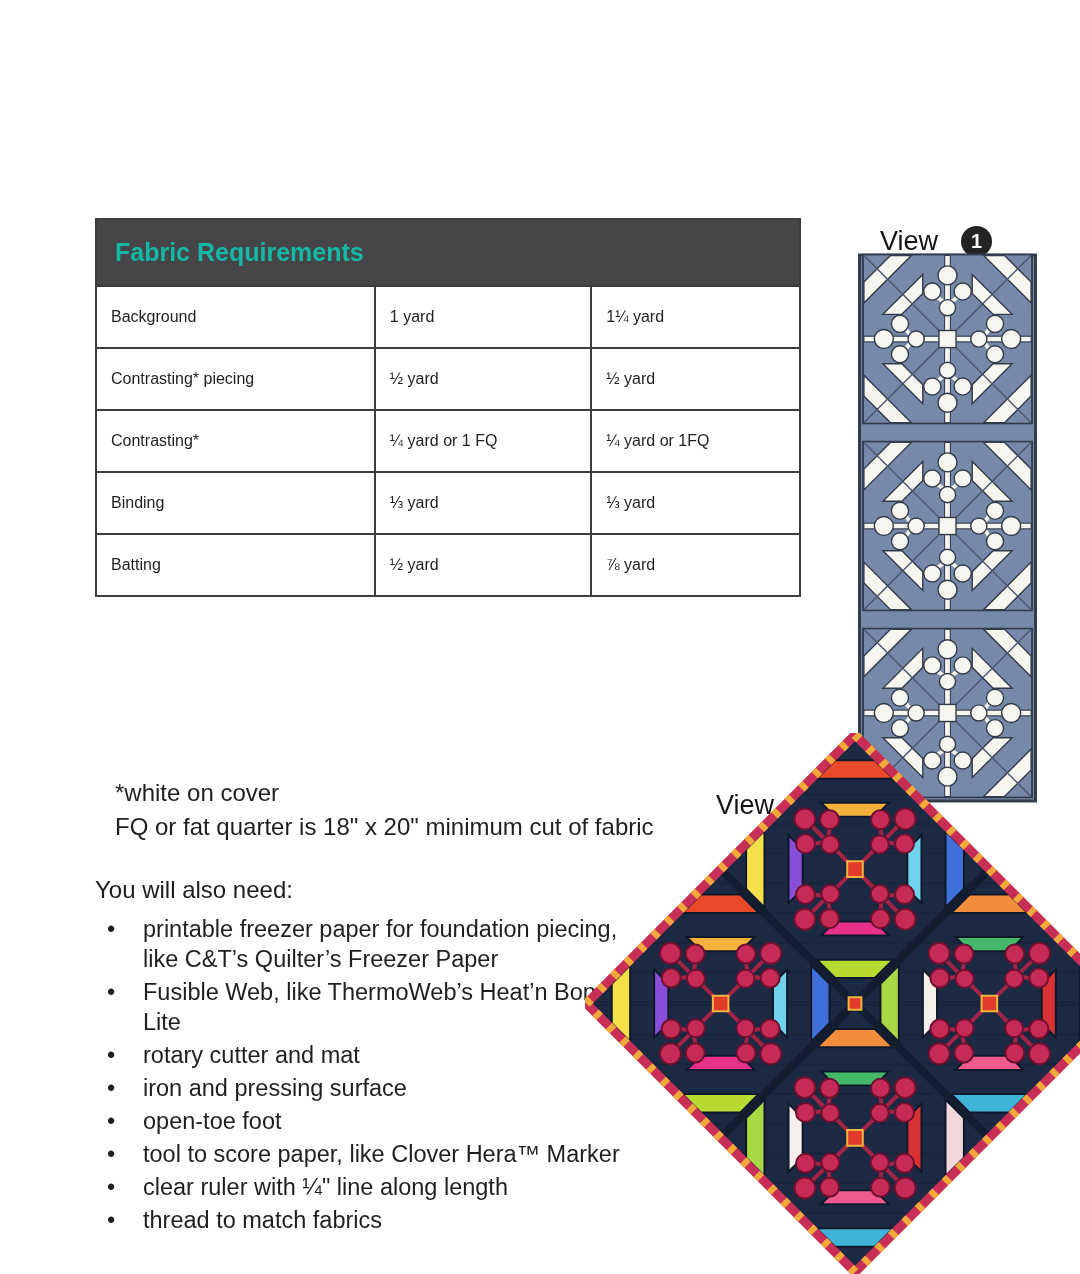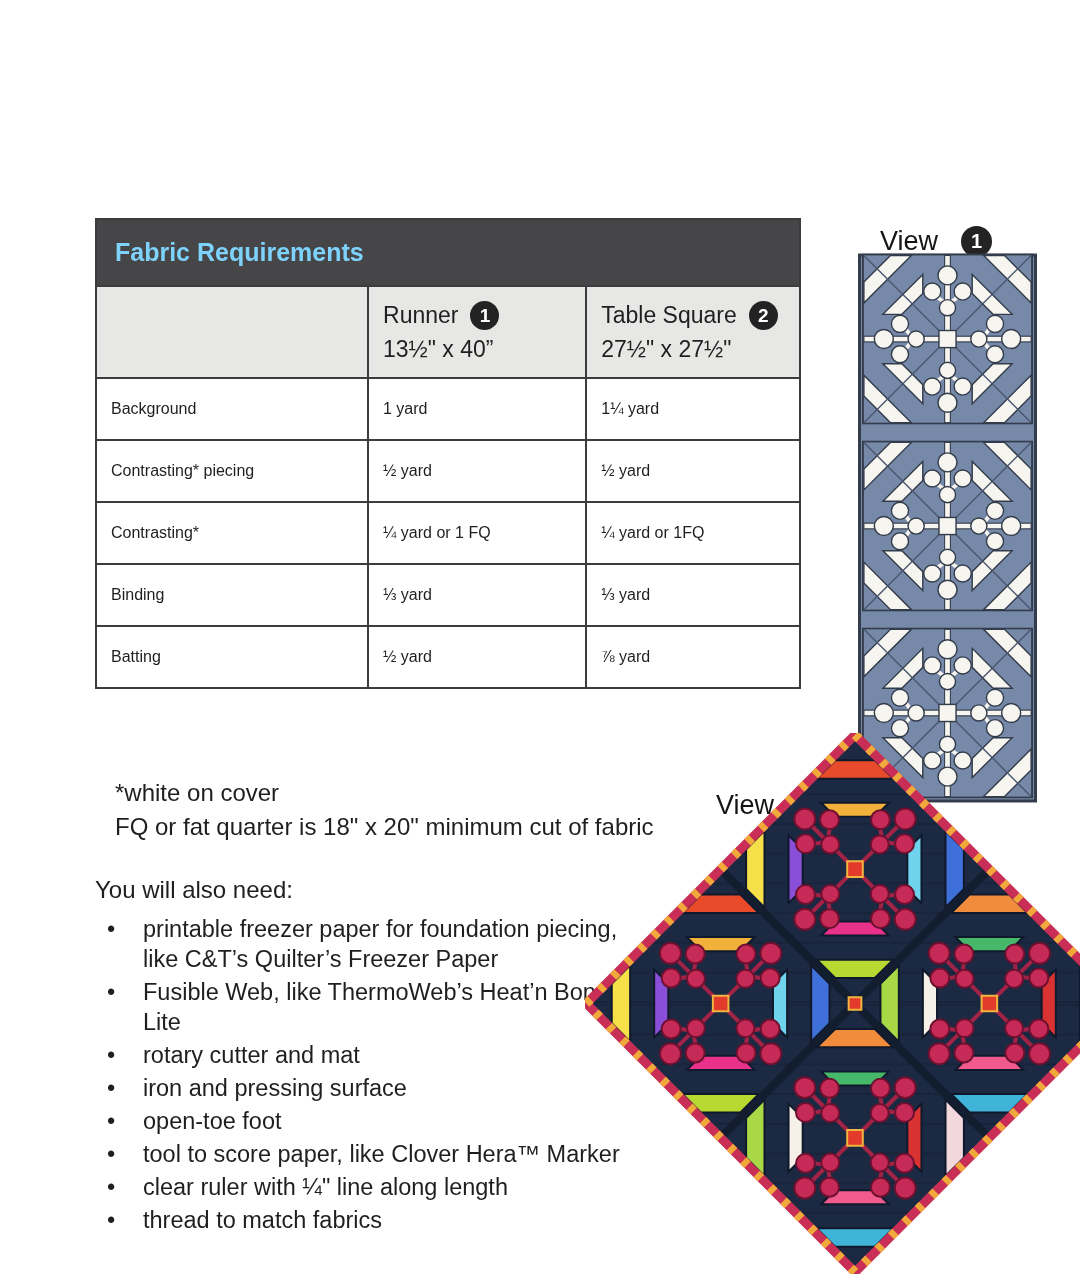--- a/index.html
+++ b/index.html
@@ -7,21 +7,21 @@
         font-family:"Liberation Sans",sans-serif;color:#1f1f1f;}
   
   .band{position:absolute;left:0;top:0;width:1080px;height:195px;background:#62c5ef;}
   .title{position:absolute;left:70px;top:46px;margin:0;font-family:"DejaVu Serif",serif;
          font-style:italic;font-weight:400;font-size:56px;color:#2e3338;letter-spacing:1px;}
   .subtitle{position:absolute;left:84px;top:126px;font-size:26px;font-weight:500;color:#2e3338;}
   .tagline{position:absolute;left:84px;top:160px;font-size:20px;color:#2e3338;}
   
   table.fab{position:absolute;left:95px;top:218px;width:706px;border-collapse:collapse;}
   table.fab th,table.fab td{border:2px solid #3c3c3e;}
-  .ttl{background:#464648;color:#7dd3fc;font-size:25px;font-weight:600;text-align:left;
+  .ttl{background:#464648;color:#14b8a6;font-size:25px;font-weight:600;text-align:left;
        padding:18px 0 18px 18px;}
   .colhead th{background:#e7e7e6;font-weight:400;text-align:left;vertical-align:middle;
               padding:10px 0 10px 14px;height:70px;font-size:23px;}
   .col-label-line{display:flex;align-items:center;gap:12px;margin-bottom:6px;}
   table.fab td{background:#ffffff;font-size:16px;padding:0 0 0 14px;height:60px;}
   .w1{width:281px}.w2{width:215px}.w3{width:210px}
   .badge{display:inline-flex;align-items:center;justify-content:center;flex:0 0 auto;
          width:29px;height:29px;border-radius:50%;background:#232323;color:#fff;
          font-size:19px;font-weight:bold;}
   .badge.big{width:31px;height:31px;font-size:20px;}
@@ -43,37 +43,20 @@
 </head>
 <body>
 
 <div class="page">
 
 
   <table class="fab">
     <thead>
       <tr>
         <th colspan="3" class="ttl">Fabric Requirements</th>
-      </tr>
-      <tr class="colhead">
-        <th class="w1"></th>
-        <th class="w2">
-          <span class="col-label-line">
-            <span>Runner</span>
-            <span class="badge">1</span>
-          </span>
-          <span>13½" x 40”</span>
-        </th>
-        <th class="w3">
-          <span class="col-label-line">
-            <span>Table Square</span>
-            <span class="badge">2</span>
-          </span>
-          <span>27½" x 27½"</span>
-        </th>
       </tr>
     </thead>
     <tbody>
       <tr>
         <td>Background</td>
         <td>1 yard</td>
         <td>1¼ yard</td>
       </tr>
       <tr>
         <td>Contrasting* piecing</td>

